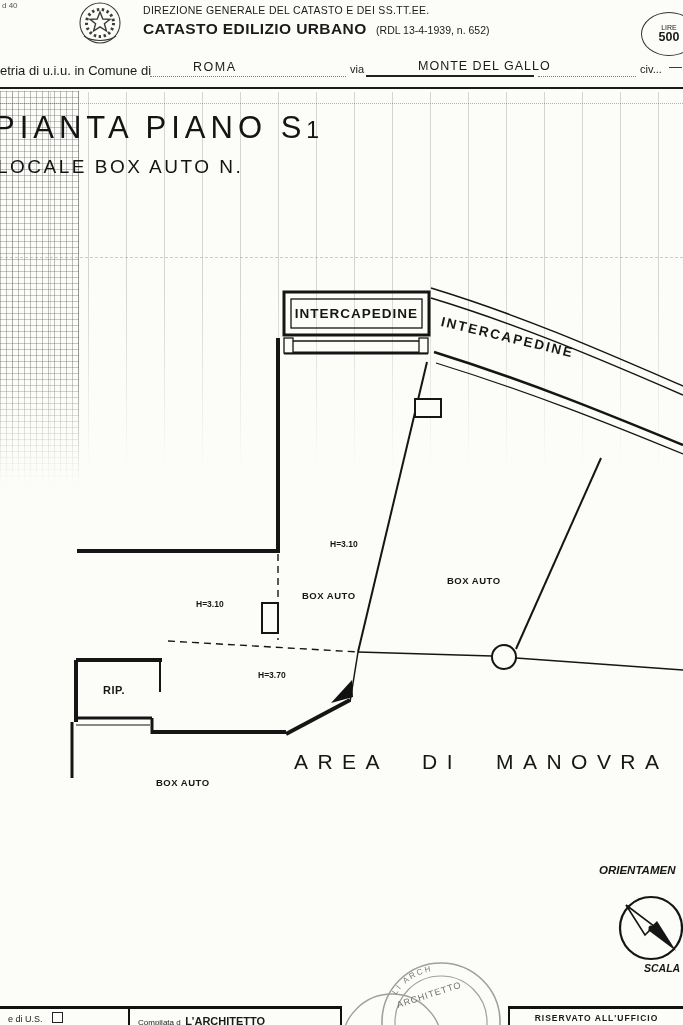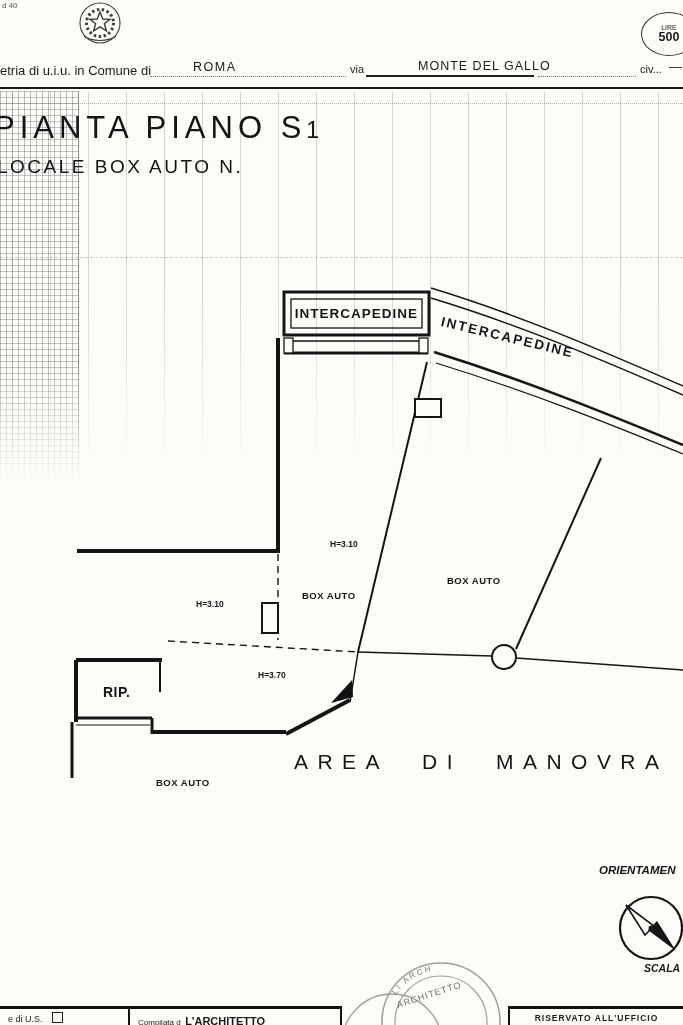--- a/index.html
+++ b/index.html
@@ -44,20 +44,25 @@
 
   <svg class="abs" style="left:76px;top:0;" width="48" height="48" viewBox="0 0 48 48">
     <g fill="none" stroke="#3c3c3c">
       <circle cx="24" cy="23" r="20" stroke-width="1.1"></circle>
       <circle cx="24" cy="23" r="13.5" stroke-width="3" stroke-dasharray="2.4 2.6"></circle>
       <polygon points="24,12 26.8,19 34,19.3 28.4,23.8 30.4,31 24,26.8 17.6,31 19.6,23.8 14,19.3 21.2,19" stroke-width="1.4"></polygon>
       <path d="M8,36 C16,42 32,42 40,36" stroke-width="1.2"></path>
     </g>
   </svg>
 
+  <div class="abs" style="left:143px;top:4px;font-size:10.5px;letter-spacing:.3px;">DIREZIONE GENERALE DEL CATASTO E DEI SS.TT.EE.</div>
+  <div class="abs" style="left:143px;top:20px;">
+    <span style="font-weight:bold;font-size:15.5px;letter-spacing:.4px;">CATASTO EDILIZIO URBANO</span>
+    <span style="font-size:10.5px;margin-left:5px;">(RDL 13-4-1939, n. 652)</span>
+  </div>
 
   <div class="abs oval" style="left:641px;top:12px;width:54px;height:42px;">
     <span style="font-size:7px;">LIRE</span>
     <span style="font-size:12.5px;font-weight:bold;">500</span>
   </div>
 
   <div class="abs" style="left:0;top:63px;font-size:13px;">etria di u.i.u. in Comune di</div>
   <div class="abs dotted" style="left:150px;top:76px;width:196px;"></div>
   <div class="abs" style="left:193px;top:60px;font-size:12.5px;letter-spacing:1.5px;text-align:right;">ROMA</div>
   <div class="abs" style="left:350px;top:63px;font-size:11px;">via</div>
@@ -148,21 +153,21 @@
   </svg>
 
   <div class="lbl" style="left:285px;top:299px;width:143px;height:29px;line-height:29px;text-align:center;font-size:13.5px;letter-spacing:1px;">INTERCAPEDINE</div>
   <div class="lbl" style="left:443px;top:314px;font-size:13.5px;letter-spacing:2px;transform:rotate(13.5deg);transform-origin:0 0;">INTERCAPEDINE</div>
 
   <div class="lbl" style="left:330px;top:539px;font-size:8.5px;">H=3.10</div>
   <div class="lbl" style="left:302px;top:590px;font-size:9.5px;letter-spacing:.5px;">BOX AUTO</div>
   <div class="lbl" style="left:196px;top:599px;font-size:8.5px;">H=3.10</div>
   <div class="lbl" style="left:447px;top:575px;font-size:9.5px;letter-spacing:.5px;">BOX AUTO</div>
   <div class="lbl" style="left:210px;top:670px;font-size:8.5px;padding-left:48px;">H=3.70</div>
-  <div class="lbl" style="left:103px;top:684px;font-size:14px;letter-spacing:.5px;">RIP.</div>
+  <div class="lbl" style="left:103px;top:684px;font-size:11px;letter-spacing:.5px;">RIP.</div>
   <div class="lbl" style="left:156px;top:777px;font-size:9.5px;letter-spacing:.5px;">BOX AUTO</div>
   <div class="lbl" style="left:294px;top:750px;font-size:21px;font-weight:normal;letter-spacing:.45em;word-spacing:.9em;">AREA DI MANOVRA</div>
 
   <div class="lbl" style="left:599px;top:864px;font-size:11.5px;font-style:italic;">ORIENTAMEN</div>
   <div class="lbl" style="left:612px;top:962px;font-size:10.5px;font-style:italic;margin-left:32px;">SCALA DI</div>
 
   <div class="fcell" style="left:0;width:130px;border-top:3px solid #111;border-right:2px solid #111;padding:3px 0 0 8px;font-size:9px;">
     <span>e di U.S.</span><span class="chk"></span>
   </div>
   <div class="fcell" style="left:130px;width:212px;border-top:3px solid #111;border-right:2px solid #111;padding:2px 0 0 8px;">

